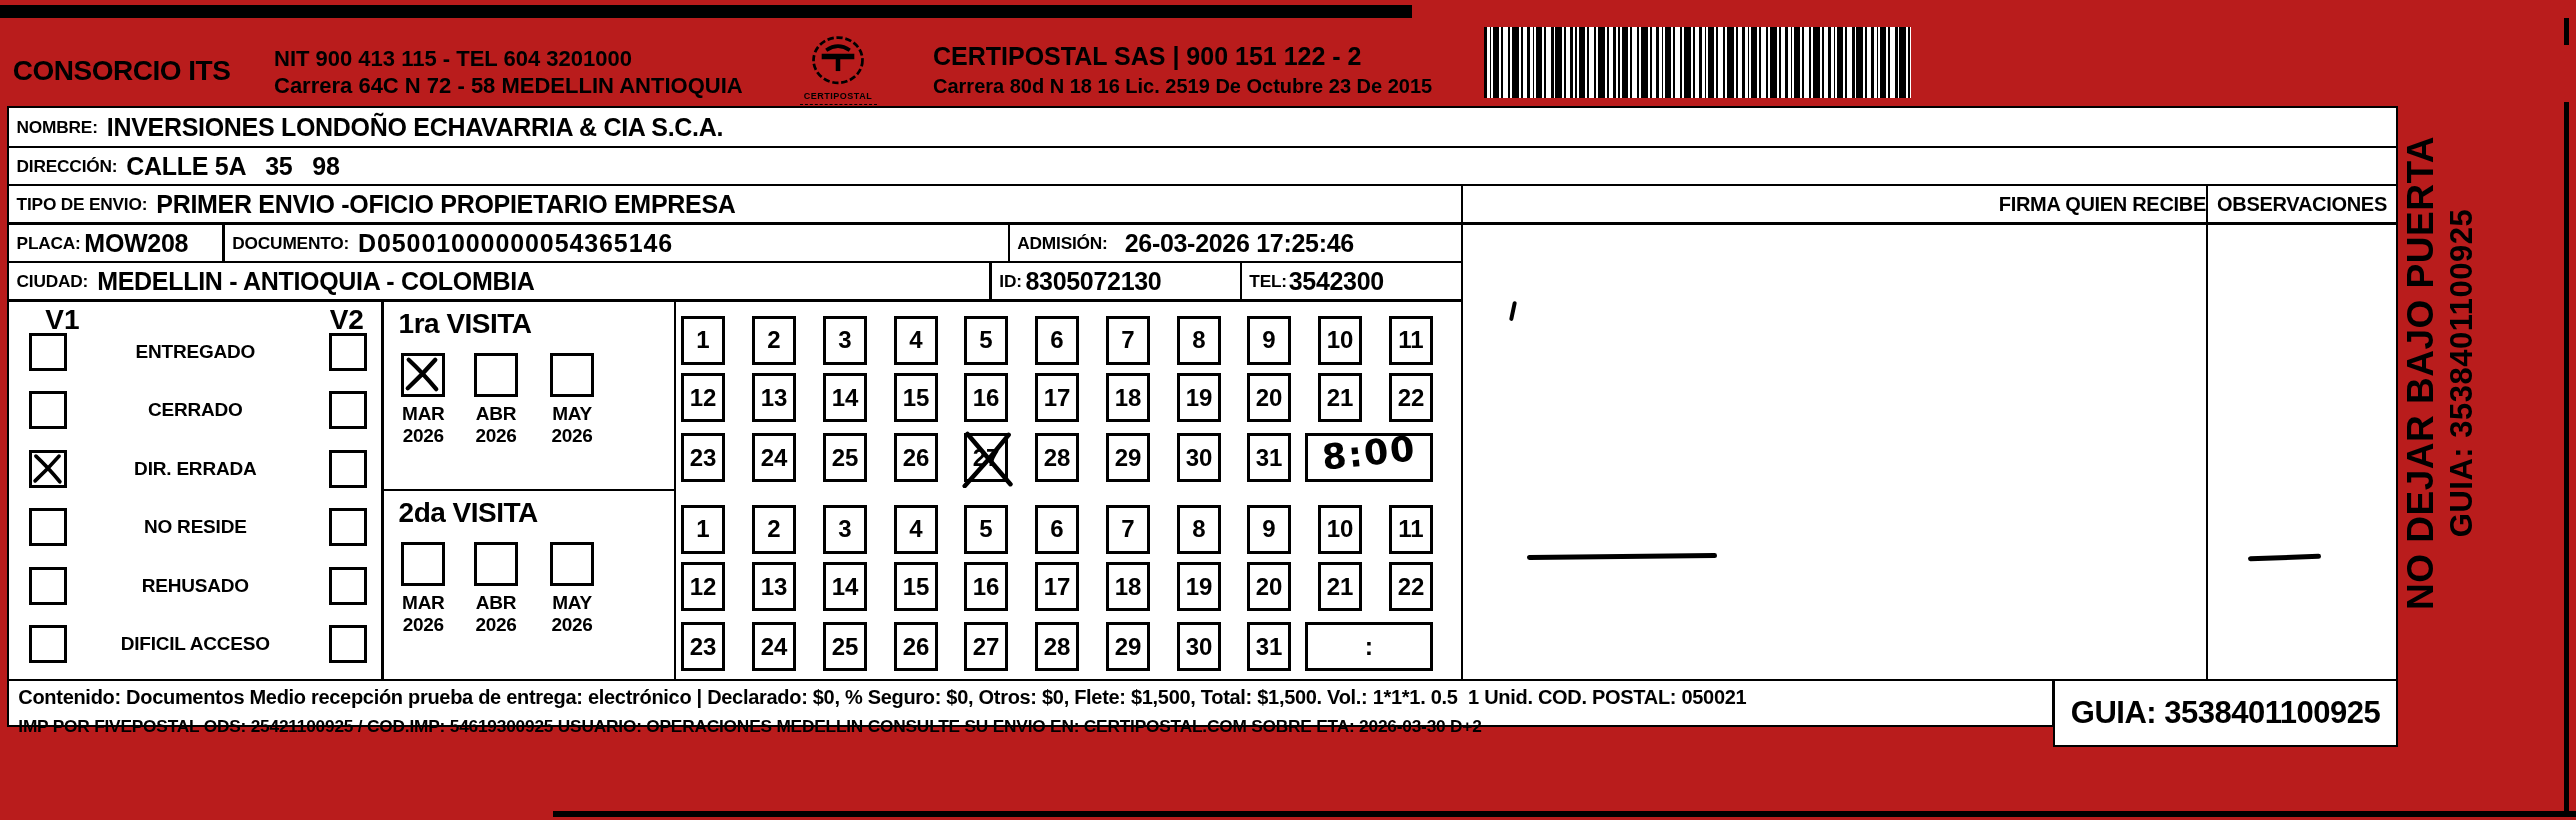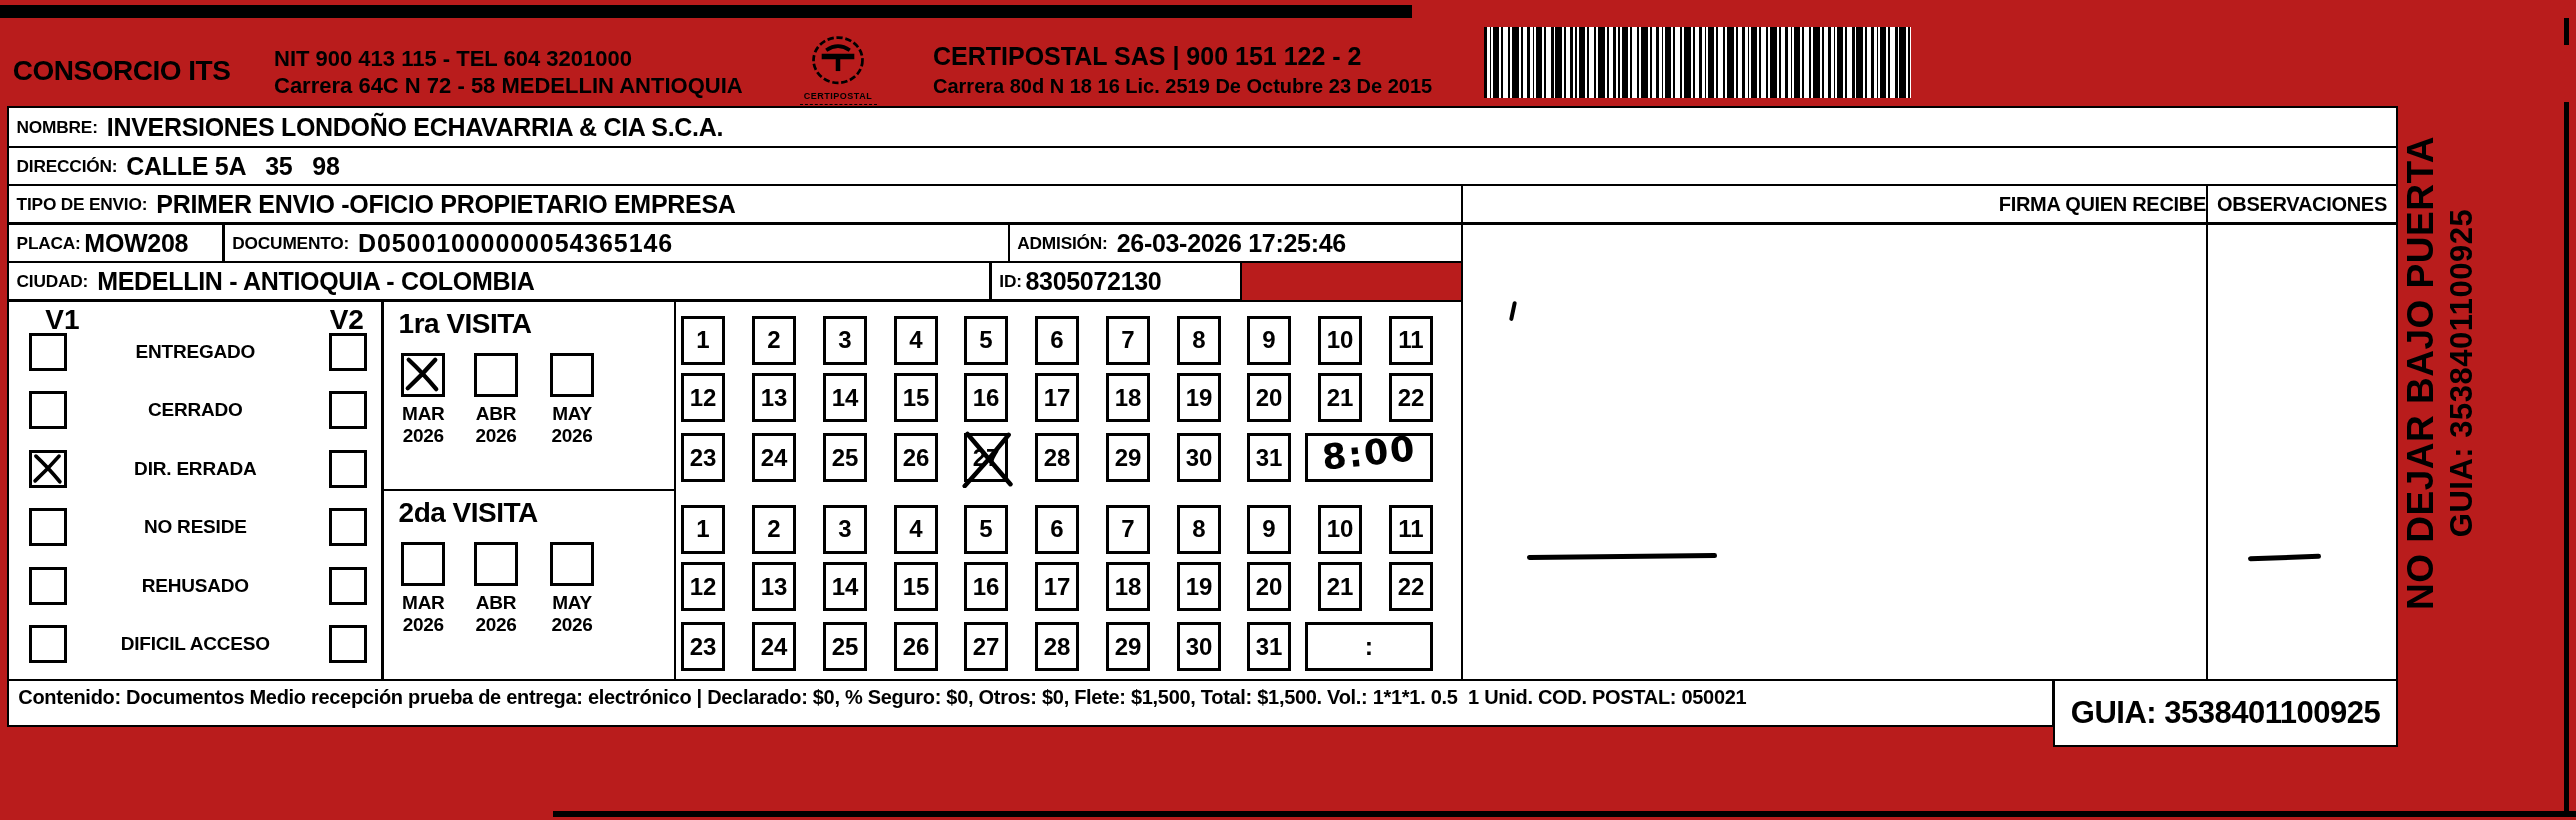--- a/index.html
+++ b/index.html
@@ -128,32 +128,36 @@
   </div>
 
   <div class="cell" style="left:7.3px;top:223px;width:217px;height:40px;">
     <span class="lbl">PLACA:</span>
     <span class="val" style="padding-left:3.7px;">MOW208</span>
   </div>
   <div class="cell" style="left:223px;top:223px;width:787px;height:40px;">
     <span class="lbl">DOCUMENTO:</span>
     <span class="val val-doc">D05001000000054365146</span>
   </div>
-  <div class="cell" style="left:1008px;top:223px;width:455px;height:40px;">
+  <div class="cell" style="left:1008px;top:223px;width:455px;height:40px;gap:8px;">
     <span class="lbl">ADMISIÓN:</span>
     <span class="val">26-03-2026 17:25:46</span>
   </div>
 
   <div class="cell" style="left:7.3px;top:261px;width:984px;height:40px;">
     <span class="lbl">CIUDAD:</span>
     <span class="val">MEDELLIN - ANTIOQUIA - COLOMBIA</span>
   </div>
   <div class="cell" style="left:990px;top:261px;width:252px;height:40px;">
     <span class="lbl">ID:</span>
     <span class="val" style="padding-left:3.7px;">8305072130</span>
+  </div>
+  <div class="cell" style="left:1240px;top:261px;width:223px;height:40px;">
+    <span class="lbl">TEL:</span>
+    <span class="val" style="padding-left:1.8px;">3542300</span>
   </div>
 
   <div class="cell" style="left:7.3px;top:300px;width:376px;height:382px;">
     <div id="status-rows" style="position:absolute;left:0;top:0;width:100%;height:100%;">
       <div class="vhead" style="left:25.6px;">V1</div>
       <div class="vhead" style="left:310px;">V2</div>
     <div class="status-row" style="top: 31px;">
           <span class="cb cb-v1"></span>
           <span class="status-label">ENTREGADO</span>
           <span class="cb cb-v2"></span>
@@ -437,20 +441,21 @@
     </div>
 
   <div class="cell" style="left:1461px;top:223px;width:747px;height:458px;"></div>
   <div class="cell" style="left:2206px;top:223px;width:192px;height:458px;"></div>
   <div class="penline" style="left:1511px;top:301px;width:3.7px;height:20px;transform:rotate(12deg);"></div>
   <div class="penline" style="left:1527px;top:554px;width:190px;height:4.6px;transform:rotate(-0.6deg);"></div>
   <div class="penline" style="left:2248px;top:555px;width:73px;height:4.6px;transform:rotate(-2deg);"></div>
 
   <div class="cell" style="left:7.3px;top:679px;width:2047px;height:48px;">
     <div class="ft1">Contenido: Documentos Medio recepción prueba de entrega: electrónico | Declarado: $0, % Seguro: $0, Otros: $0, Flete: $1,500, Total: $1,500. Vol.: 1*1*1. 0.5  1 Unid. COD. POSTAL: 050021</div>
+    <div class="ft2">IMP POR FIVEPOSTAL ODS: 25421100925 / COD.IMP: 54619300925 USUARIO: OPERACIONES MEDELLIN CONSULTE SU ENVIO EN: CERTIPOSTAL.COM SOBRE ETA: 2026-03-30 D+2</div>
   </div>
   <div class="cell cell-center" style="left:2053px;top:679px;width:345px;height:68px;">
     <span class="guia-big">GUIA: 3538401100925</span>
   </div>
 
   <div class="side-note">
     <div class="side-note-inner">
       <span class="sn1">NO DEJAR BAJO PUERTA</span>
       <span class="sn2">GUIA: 3538401100925</span>
     </div>

